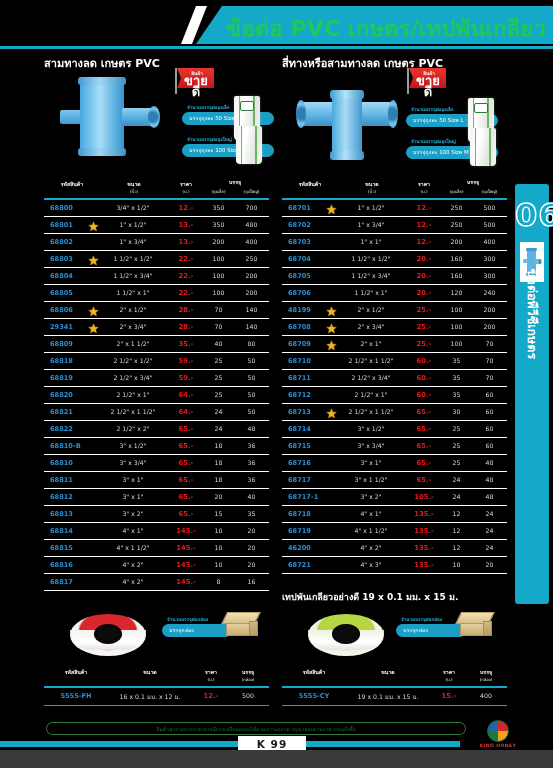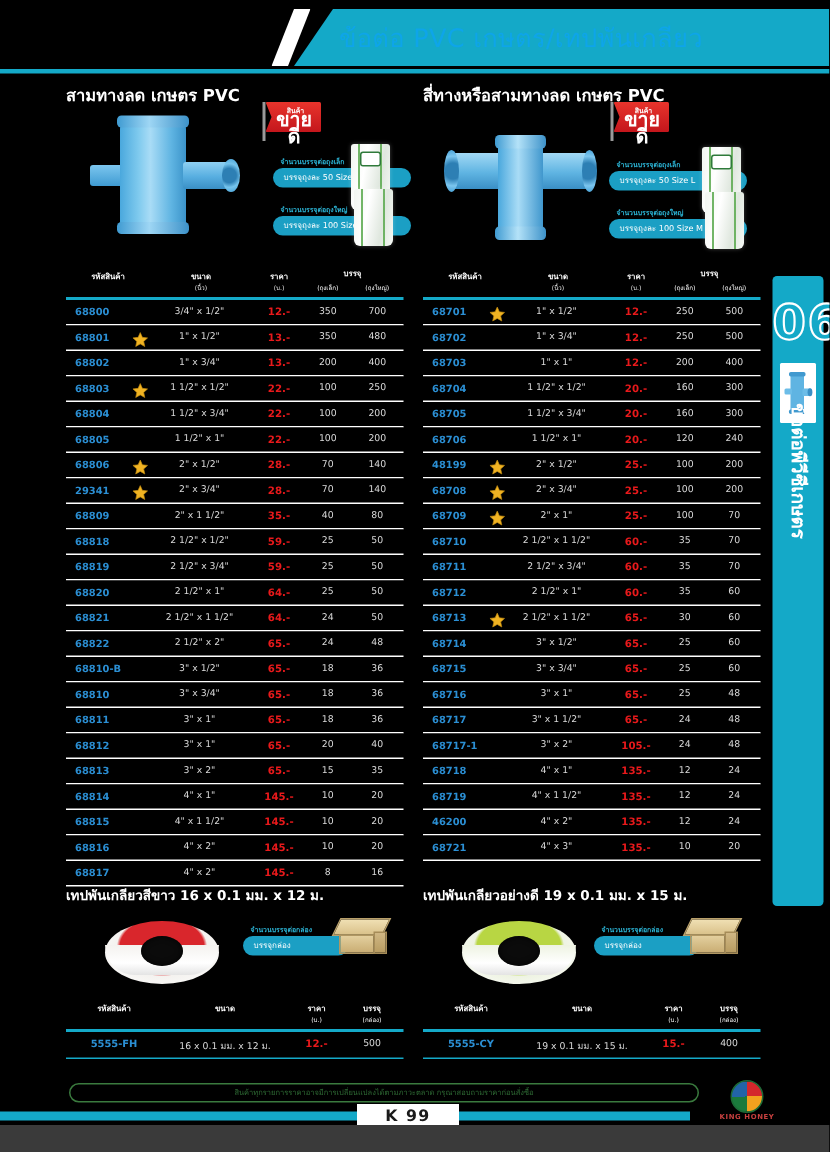--- a/index.html
+++ b/index.html
@@ -21,21 +21,21 @@
     background: #14a9c8;
     clip-path: polygon(26px 0, 357px 0, 357px 38px, 0 38px);
   }
   .header-slash {
     position: absolute; top: 6px; left: 181px; width: 26px; height: 38px;
     background: #ffffff;
     clip-path: polygon(15px 0, 26px 0, 11px 38px, 0 38px);
   }
   .header-title {
     position: absolute; top: 11px; left: 226px; width: 320px;
-    color: #0ea5e9; font-size: 17px; font-weight: normal;
+    color: #22c55e; font-size: 22px; font-weight: bold;
     letter-spacing: .2px; white-space: nowrap;
   }
   .header-rule {
     position: absolute; top: 46px; left: 0; width: 553px; height: 2.5px;
     background: #14a9c8;
   }
 
   
   .page {
     position: absolute; top: 50px; left: 0; width: 553px; height: 668px;
@@ -832,21 +832,20 @@
           <div class="cell c-code">68721</div>
           <div class="cell c-size">4" x 3"</div>
           <div class="cell c-price">135.-</div>
           <div class="cell c-q1">10</div>
           <div class="cell c-q2">20</div>
         </div>
       </div>
   </div>
 
   <div class="tape-panel tape-left">
-    <div class="tape-title">เทปพันเกลียวสีขาว 16 x 0.1 มม. x 12 ม.</div>
     <div class="tape-img">
       <div class="tape-ring-outer" id="tape0-outer" style="background: radial-gradient(at 50% 40%, rgb(217, 38, 44) 34%, rgb(217, 38, 44) 52%, rgb(244, 242, 239) 56%, rgb(255, 255, 255) 100%);"></div>
       <div class="tape-band" id="tape0-band" style="background: linear-gradient(rgb(244, 242, 239), rgb(255, 255, 255) 60%, rgb(228, 228, 228));"></div>
       <div class="tape-ring-inner"></div>
     </div>
     <div class="callout" style="left:118px; top:26px;">
       <div class="callout-note">จำนวนบรรจุต่อกล่อง</div>
       <div class="callout-pill" style="width:70px;">บรรจุกล่อง</div>
     </div>
     <div class="box" style="left:180px; top:22px;">

